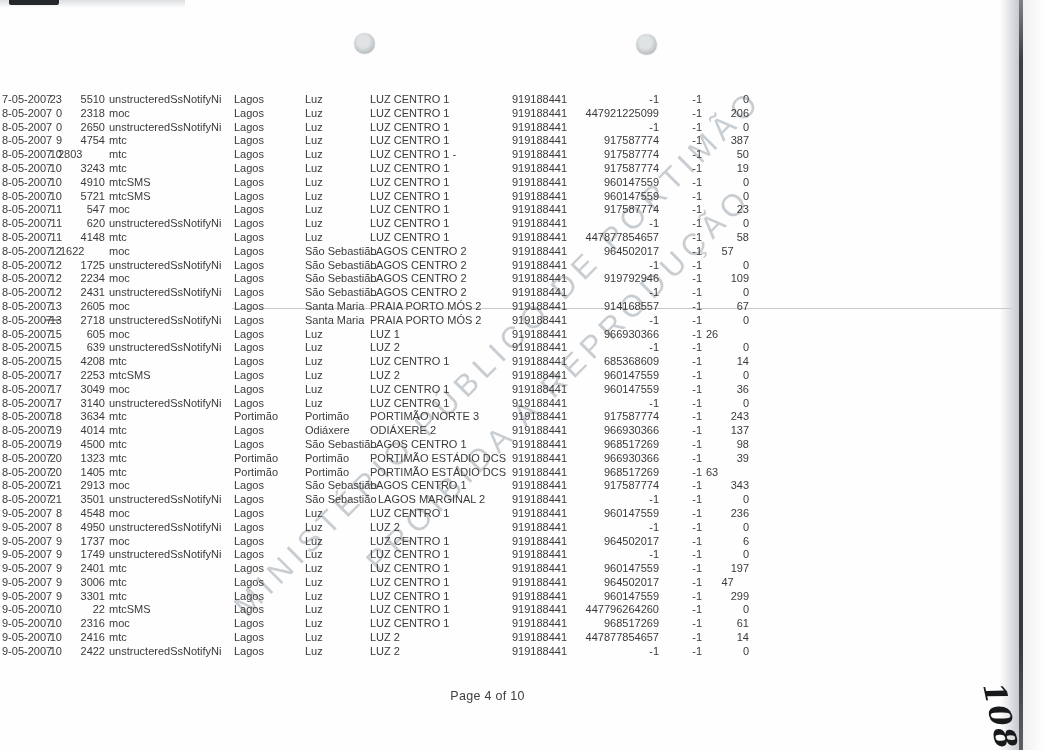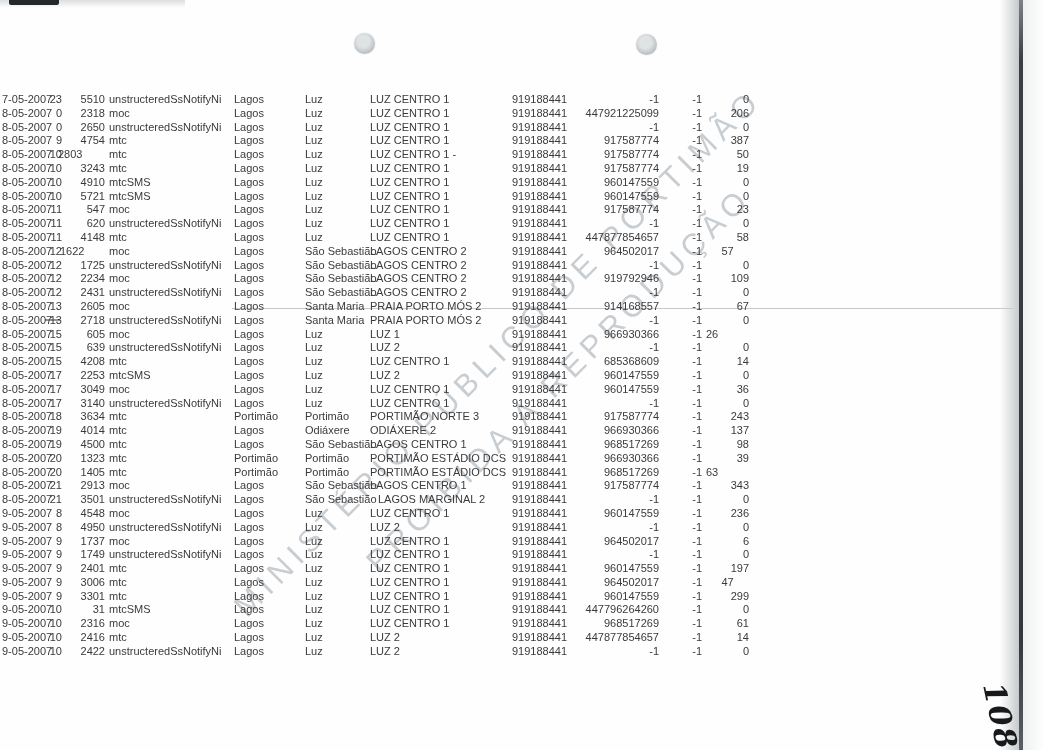--- a/index.html
+++ b/index.html
@@ -538,21 +538,21 @@
         <span class="tcell" style="left: 303px; width: 64px; text-align: left;">Luz</span>
         <span class="tcell" style="left: 368px; width: 150px; text-align: left;">LUZ CENTRO 1</span>
         <span class="tcell" style="left: 510px; width: 50px; text-align: left;">919188441</span>
         <span class="tcell" style="left: 558px; width: 99px; text-align: right;">960147559</span>
         <span class="tcell" style="left: 661px; width: 39px; text-align: right;">-1</span>
         <span class="tcell" style="left: 704px; width: 43px; text-align: right;">299</span>
       </div>
       <div class="trow">
         <span class="tcell" style="left: 0px; width: 56px; text-align: left;">9-05-2007</span>
         <span class="tcell" style="left: 34px; width: 26px; text-align: right;">10</span>
-        <span class="tcell" style="left: 58px; width: 45px; text-align: right;">31</span>
+        <span class="tcell" style="left: 58px; width: 45px; text-align: right;">22</span>
         <span class="tcell" style="left: 107px; width: 122px; text-align: left;">mtcSMS</span>
         <span class="tcell" style="left: 232px; width: 66px; text-align: left;">Lagos</span>
         <span class="tcell" style="left: 303px; width: 64px; text-align: left;">Luz</span>
         <span class="tcell" style="left: 368px; width: 150px; text-align: left;">LUZ CENTRO 1</span>
         <span class="tcell" style="left: 510px; width: 50px; text-align: left;">919188441</span>
         <span class="tcell" style="left: 558px; width: 99px; text-align: right;">447796264260</span>
         <span class="tcell" style="left: 661px; width: 39px; text-align: right;">-1</span>
         <span class="tcell" style="left: 704px; width: 43px; text-align: right;">0</span>
       </div>
       <div class="trow">
@@ -592,19 +592,20 @@
         <span class="tcell" style="left: 510px; width: 50px; text-align: left;">919188441</span>
         <span class="tcell" style="left: 558px; width: 99px; text-align: right;">-1</span>
         <span class="tcell" style="left: 661px; width: 39px; text-align: right;">-1</span>
         <span class="tcell" style="left: 704px; width: 43px; text-align: right;">0</span>
       </div>
     </div>
 
   <div class="scanline1"></div>
   <div class="scanline2"></div>
 
+  <div class="footer">Page 4 of 10</div>
 </div>
 
 <div class="edge-shadow"></div>
 <div class="edge-line"></div>
 <div class="edge-outer"></div>
 
 <div class="handnote">108</div>
 
 </body></html>

